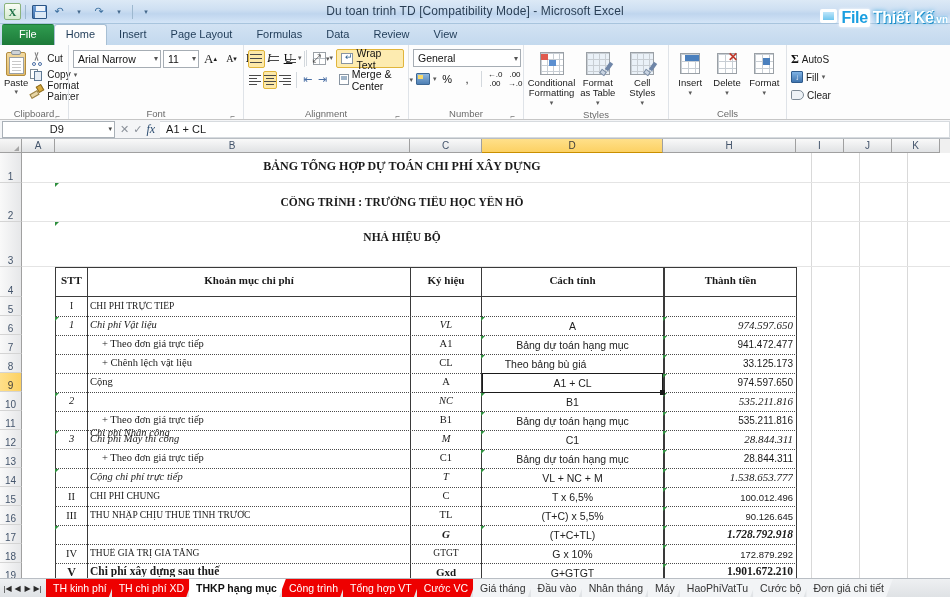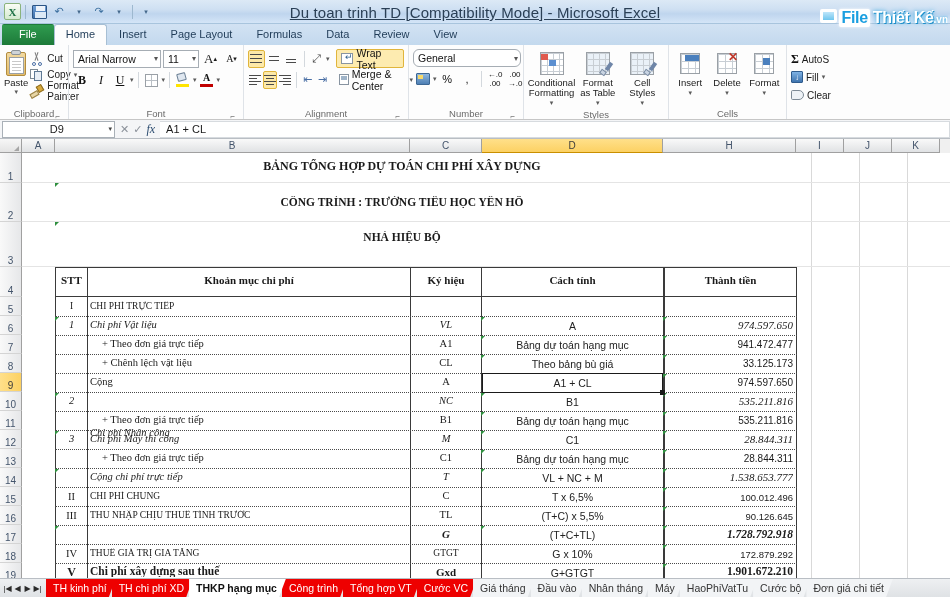--- a/index.html
+++ b/index.html
@@ -38,21 +38,21 @@
   .qat-save {
     width:15px;height:14px;background:linear-gradient(#6f9fd8,#3d6ea8);
     border:1px solid #2c5585; border-radius:1px; position:relative;
   }
   .qat-save::before{content:"";position:absolute;left:3px;top:0;width:9px;height:5px;background:#eef4fb;}
   .qat-save::after{content:"";position:absolute;left:2px;bottom:0;width:11px;height:6px;background:#dce9f6;}
   .qat-arrow { font-size:11px; color:#3a6e9e; }
   .qat-mini { font-size:7px; color:#44688c; }
   .win-title {
     position:absolute; left:0; right:0; top:4px; text-align:center;
-    font-size:15px; color:#2a3f55; letter-spacing:0.1px;text-decoration:underline;
+    font-size:12px; color:#2a3f55; letter-spacing:0.1px;
   }
   .wm-logo {
     position:absolute; right:2px; top:1px; width:160px; height:33px;
     display:flex; align-items:center; justify-content:flex-end;
     overflow:hidden; z-index:30;
   }
   .wm-inner { display:flex; align-items:baseline; font-family:"Liberation Sans",sans-serif; }
   .wm-file {
     background:#ffffff; color:#1a9fe0; font-weight:bold; font-size:16px;
     padding:0 2px; border-radius:2px; letter-spacing:-0.3px;
@@ -172,21 +172,21 @@
     display:flex; align-items:center; gap:3px; padding:0 4px; font-size:10.5px; color:#111;
   }
   .merge-btn { height:19px; display:flex; align-items:center; gap:3px; padding:0 2px; font-size:10.5px; color:#111;}
   .mic { width:13px;height:11px;border:1px solid #8894a1;background:#fff;position:relative;}
   .mic::after{content:"";position:absolute;left:1px;top:1px;right:1px;height:4px;background:#9fb4c9;}
   .wic { width:13px;height:11px;border:1px solid #8894a1;background:#fff;position:relative;}
   .wic::after{content:"↵";position:absolute;right:0px;top:-2px;font-size:9px;color:#2f6090;}
 
   
   .g-number { width:115px; }
-  .numfmt { width:108px; height:18px; margin-bottom:3px;border-radius:6px; }
+  .numfmt { width:108px; height:18px; margin-bottom:3px; }
   .nrow { display:flex; align-items:center; gap:1px; }
   .nbtn { width:19px;height:18px; display:flex;align-items:center;justify-content:center;
     font-size:11px;color:#111;}
   .cur-ic{width:14px;height:12px;background:linear-gradient(#8fb6dd,#4e7fb4);border:1px solid #3d6794;
     position:relative;border-radius:1px;}
   .cur-ic::after{content:"";position:absolute;left:1px;top:1px;width:5px;height:4px;background:#f7d96b;}
   .dec-ic{font-size:8px;color:#111;line-height:9px;text-align:center;}
 
   
   .g-styles { width:145px; }
@@ -404,21 +404,21 @@
           </div>
         </div>
       </div>
       <div class="rgroup-label">
         <span>Clipboard</span>
         <span class="dlg">⌐</span>
       </div>
     </div>
 
     <div class="rgroup g-font">
-      <div class="rgroup-body" style="flex-direction:column;">
+      <div class="rgroup-body" style="flex-direction:row;">
         <div class="font-row1">
           <div class="combo fname">
             <span class="cv">Arial Narrow</span>
             <span class="cd">▾</span>
           </div>
           <div class="combo fsize">
             <span class="cv">11</span>
             <span class="cd">▾</span>
           </div>
           <div class="fbtn big">
@@ -775,21 +775,21 @@
         <div class="cell doc t-n" style="left:389px;top:185px;width:70px;text-align:center;">A1</div>
         <div class="cell calc" style="left:461px;top:186px;width:179px;text-align:center;">Bảng dự toán hạng mục</div>
         <div class="cell num" style="left:643px;top:186px;width:128px;">941.472.477</div>
 
         <div class="dotline" style="left:33px;top:220px;width:742px;"></div>
         <div class="greentri" style="left:459px;top:202px;"></div>
           <div class="greentri" style="left:641px;top:202px;"></div>
         <div class="cell doc t-n" style="left:34px;top:205px;width:31px;text-align:center;"></div>
         <div class="cell doc t-n" style="left:80px;top:204px;width:306px;">+ Chênh lệch vật liệu</div>
         <div class="cell doc t-n" style="left:389px;top:204px;width:70px;text-align:center;">CL</div>
-        <div class="cell calc" style="left:461px;top:205px;width:179px;text-align:center;">Theo bảng bù giá</div>
+        <div class="cell calc" style="left:434px;top:205px;width:179px;text-align:center;">Theo bảng bù giá</div>
         <div class="cell num" style="left:643px;top:205px;width:128px;">33.125.173</div>
 
         <div class="dotline" style="left:33px;top:239px;width:742px;"></div>
         <div class="greentri" style="left:641px;top:221px;"></div>
         <div class="cell doc t-n" style="left:34px;top:224px;width:31px;text-align:center;"></div>
         <div class="cell doc t-n" style="left:68px;top:223px;width:318px;">Cộng</div>
         <div class="cell doc t-n" style="left:389px;top:223px;width:70px;text-align:center;">A</div>
         <div class="cell calc" style="left:461px;top:224px;width:179px;text-align:center;">A1 + CL</div>
         <div class="cell num" style="left:643px;top:224px;width:128px;">974.597.650</div>
         <div class="selbox" style="left:460px;top:220px;width:181px;height:20px;"></div>

